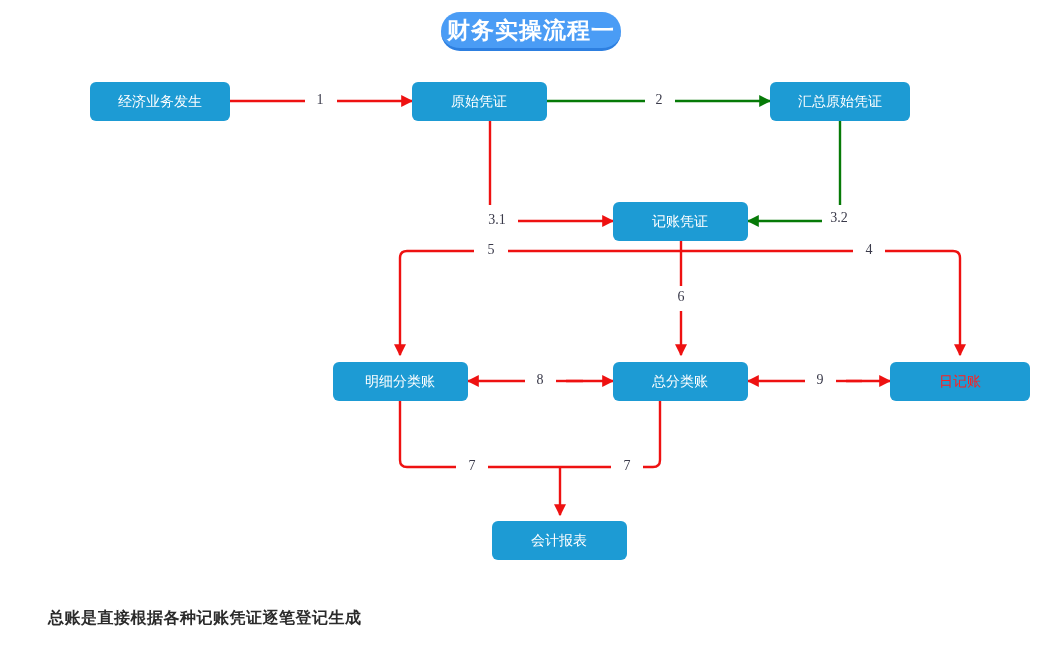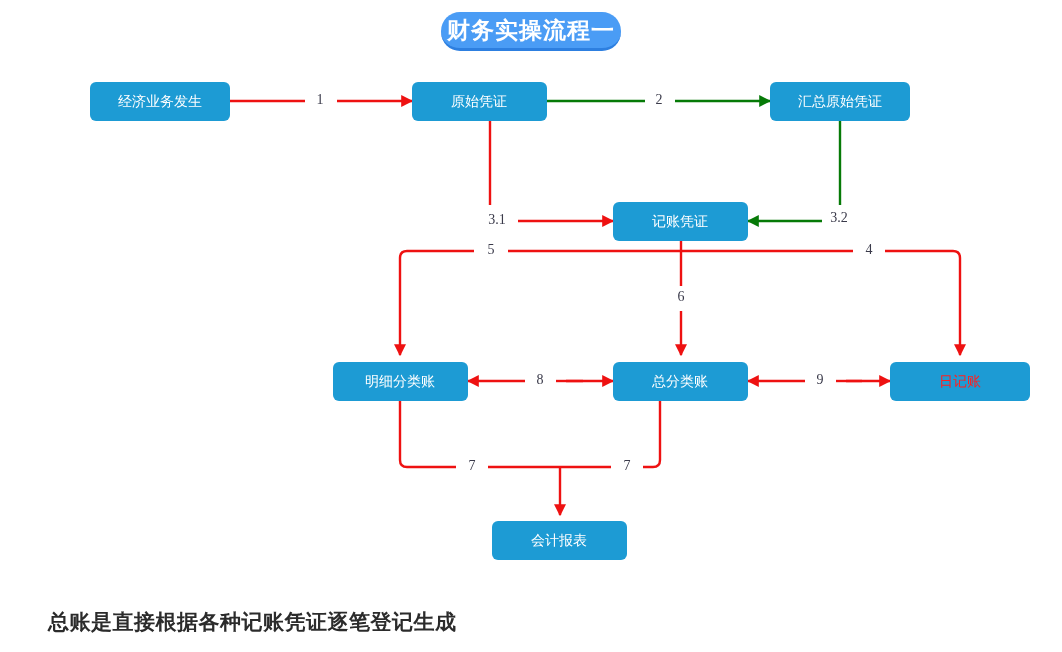--- a/index.html
+++ b/index.html
@@ -38,21 +38,21 @@
     letter-spacing: 1px;
     padding: 3px 6px 2px 6px;
     border-bottom: 3px solid #2d7fe0;
     font-family: "DejaVu Sans", "Liberation Sans", sans-serif;
     border-radius: 19px;
   }
   .caption {
     position: absolute;
     left: 48px;
     top: 608px;
-    font-size: 21px;
+    font-size: 16px;
     font-weight: bold;
     color: #2b2b2b;
     font-family: "DejaVu Sans", "Liberation Sans", sans-serif;
     letter-spacing: 0.5px;
   }
   .node-label {
     font-family: "DejaVu Sans", "Liberation Sans", sans-serif;
     font-size: 14px;
     dominant-baseline: middle;
     text-anchor: middle;

